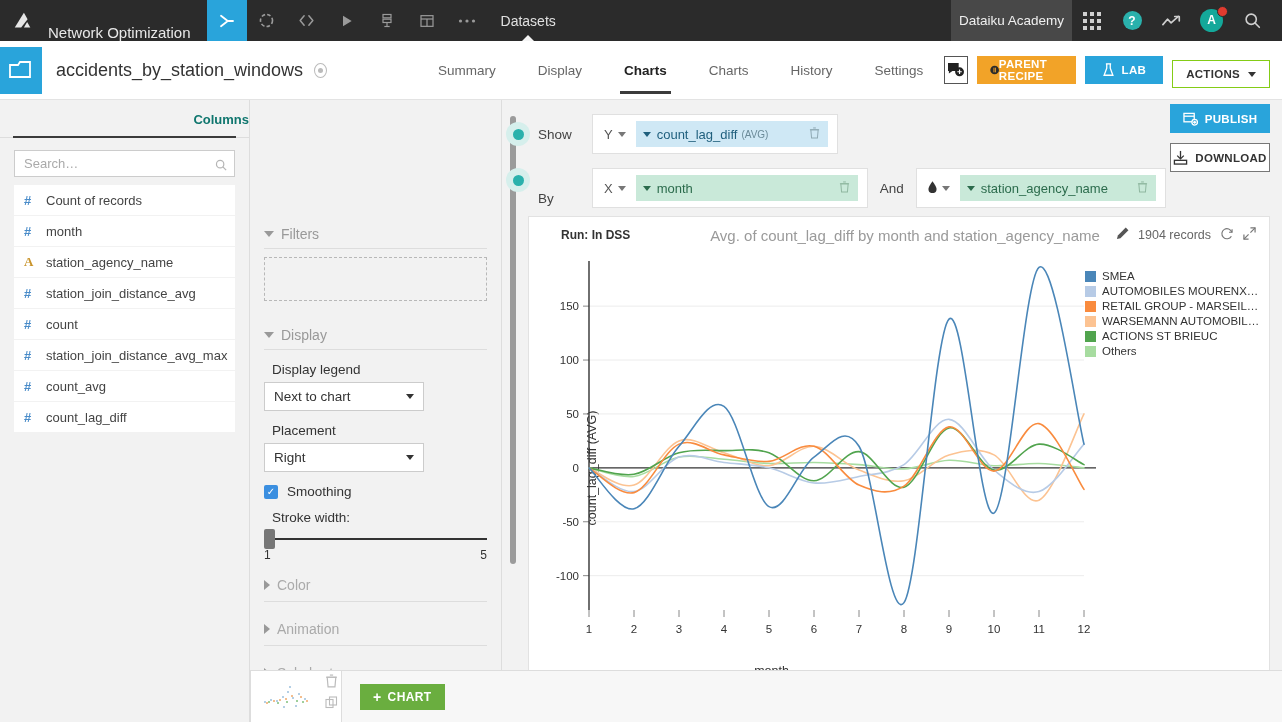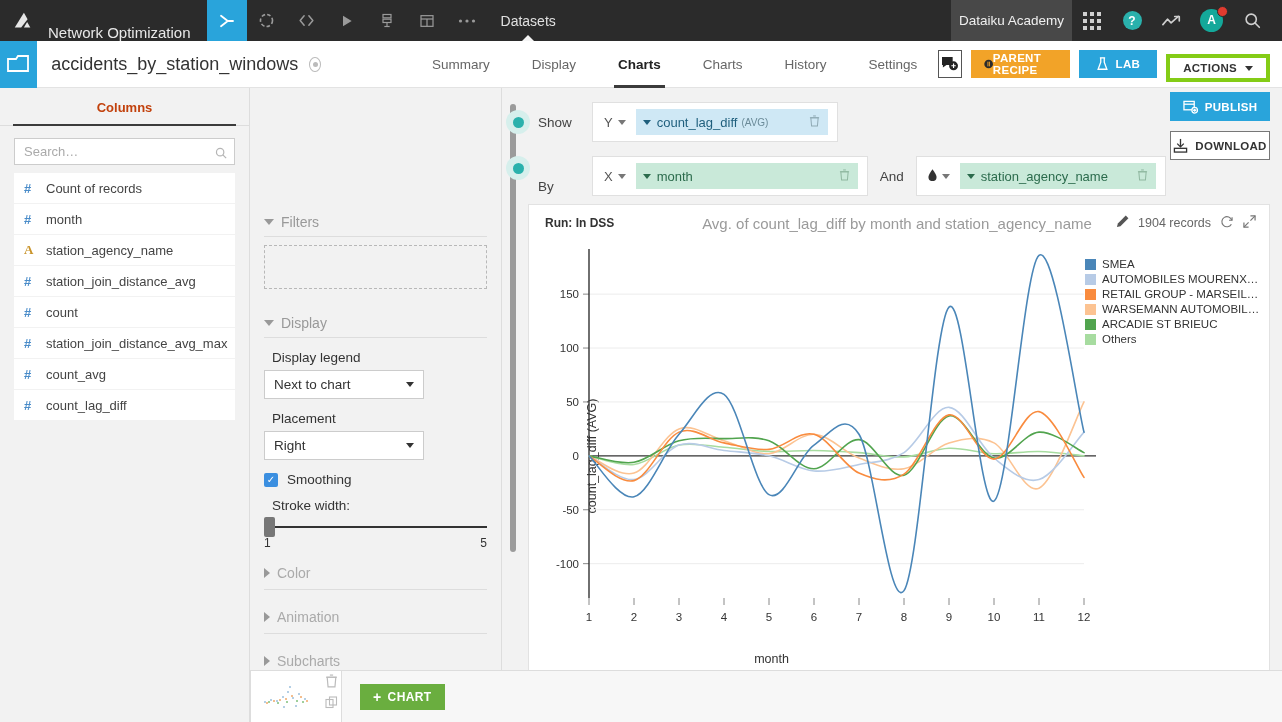--- a/index.html
+++ b/index.html
@@ -58,21 +58,21 @@
   .avatar-badge {
     position:absolute; top:-3px; right:-4px; width:11px;height:11px;border-radius:50%;
     background:#e03b2f; border:1.5px solid #2b2b2b;
   }
   .tn-underline {
     position:absolute; left:0; bottom:-3px; width:122px; height:3px; background:#29a4db;
   }
 
   
   .dshead {
-    height: 47px; background:#fff; display:flex; align-items:center;
+    height: 59px; background:#fff; display:flex; align-items:center;
     border-bottom:1px solid #e3e3e3; position:relative;
   }
   .ds-folder {
     width: 50px; height: 47px; background:#29a4db; display:flex; align-items:center; justify-content:center;
   }
   .ds-name {
     font-size: 18px; color:#333; padding-left: 14px; white-space:nowrap;
   }
   .ds-compass {
     width:15px;height:15px;border-radius:50%;border:1.5px solid #bbb;margin-left:11px;
@@ -95,37 +95,37 @@
   }
   .btn-parent {
     background:#f2a328; color:#fff; font-size:11.5px; font-weight:700; letter-spacing:.3px;
     height:28px; display:flex;align-items:center; padding:0 13px; cursor:pointer;
   }
   .btn-lab {
     background:#29a4db; color:#fff; font-size:11.5px; font-weight:700; letter-spacing:.3px;
     height:28px; display:flex;align-items:center; padding:0 17px; gap:7px; cursor:pointer;
   }
   .btn-actions {
-    background:#fff; border:4px solid #84cc16; color:#333; font-size:11.5px; font-weight:700;
+    background:#fff; border:1px solid #84cc16; color:#333; font-size:11.5px; font-weight:700;
     letter-spacing:.3px; height:28px; display:flex;align-items:center; padding:0 13px; gap:8px; cursor:pointer;margin-top:8px;
   }
   .caret-d { width:0;height:0;border-left:4px solid transparent;border-right:4px solid transparent;border-top:5px solid currentColor;}
 
   
   .body { display:flex; height: 634px; }
 
   
   .sidebar {
     width: 250px; background:#f2f2f2; border-right:1px solid #ddd; display:flex; flex-direction:column;
   }
   .sb-tabs { display:flex; border-bottom:1px solid #ddd; background:#f2f2f2; }
   .sb-tab {
     flex:1; text-align:center; font-size:13px; color:#777; padding:12px 0 10px; cursor:pointer; position:relative;
   }
-  .sb-tab.active { color:#c2410c; font-weight:700; }
+  .sb-tab.active { color:#0f766e; font-weight:700;text-align:right; }
   .sb-tab.active::after { content:''; position:absolute;left:13px;right:13px;bottom:-1px;height:2px;background:#3b3b3b; }
   .sb-search-wrap { padding: 12px 14px 6px; }
   .sb-search {
     width:100%; height:27px; border:1px solid #ccc; background:#fff; font-size:13px; color:#333;
     padding: 0 26px 0 9px; font-family:inherit; outline:none; position:relative;
   }
   .sb-search::placeholder { color:#aaa; }
   .sb-search-box { position:relative; }
   .sb-search-icon { position:absolute; right:8px; top:7px; color:#b5b5b5; pointer-events:none; }
   .sb-list { padding: 2px 14px 0; }
@@ -200,21 +200,21 @@
     font-size:11.5px; font-weight:700; letter-spacing:.3px; display:flex;align-items:center;justify-content:center;gap:7px;cursor:pointer;
   }
   .dl-btn {
     position:absolute; right:12px; top:143px; width:100px;height:29px; background:#fff; border:1px solid #777;
     color:#333; font-size:11.5px; font-weight:700; letter-spacing:.3px; display:flex;align-items:center;justify-content:center;gap:7px;cursor:pointer;
   }
 
   
   .chartcard {
     position:absolute; left:26px; top:116px; right:12px; bottom:50px;
-    background:#fff; border:1px solid #e2e2e2;
+    background:#fff; border:1px solid #e2e2e2;padding-left:16px;
   }
   .cc-head { height:36px; position:relative; display:flex; align-items:center; }
   .cc-run { font-size:12px; color:#333; font-weight:600; padding-left:16px; }
   .cc-title {
     position:absolute; left:0; right:4px; text-align:center; font-size:15px; color:#9a9a9a; pointer-events:none;
   }
   .cc-right { margin-left:auto; display:flex; align-items:center; gap:9px; padding-right:13px; color:#666; font-size:12.5px; }
 
   .plotarea { position:absolute; left:0; top:36px; right:0; bottom:0; }
   .legend {
@@ -694,21 +694,21 @@
           <div class="leg-item">
               <span class="leg-sw" style="background:#f98b3e"></span>
               <span class="leg-txt">RETAIL GROUP - MARSEILLE - …</span>
             </div>
           <div class="leg-item">
               <span class="leg-sw" style="background:#fcc392"></span>
               <span class="leg-txt">WARSEMANN AUTOMOBILES …</span>
             </div>
           <div class="leg-item">
               <span class="leg-sw" style="background:#51a44e"></span>
-              <span class="leg-txt">ARCADIE ST BRIEUC</span>
+              <span class="leg-txt">ACTIONS ST BRIEUC</span>
             </div>
           <div class="leg-item">
               <span class="leg-sw" style="background:#a7dca0"></span>
               <span class="leg-txt">Others</span>
             </div>
         </div>
         <div class="xlabel">
           <span class="xlabel-inner">month</span>
         </div>
       </div>

